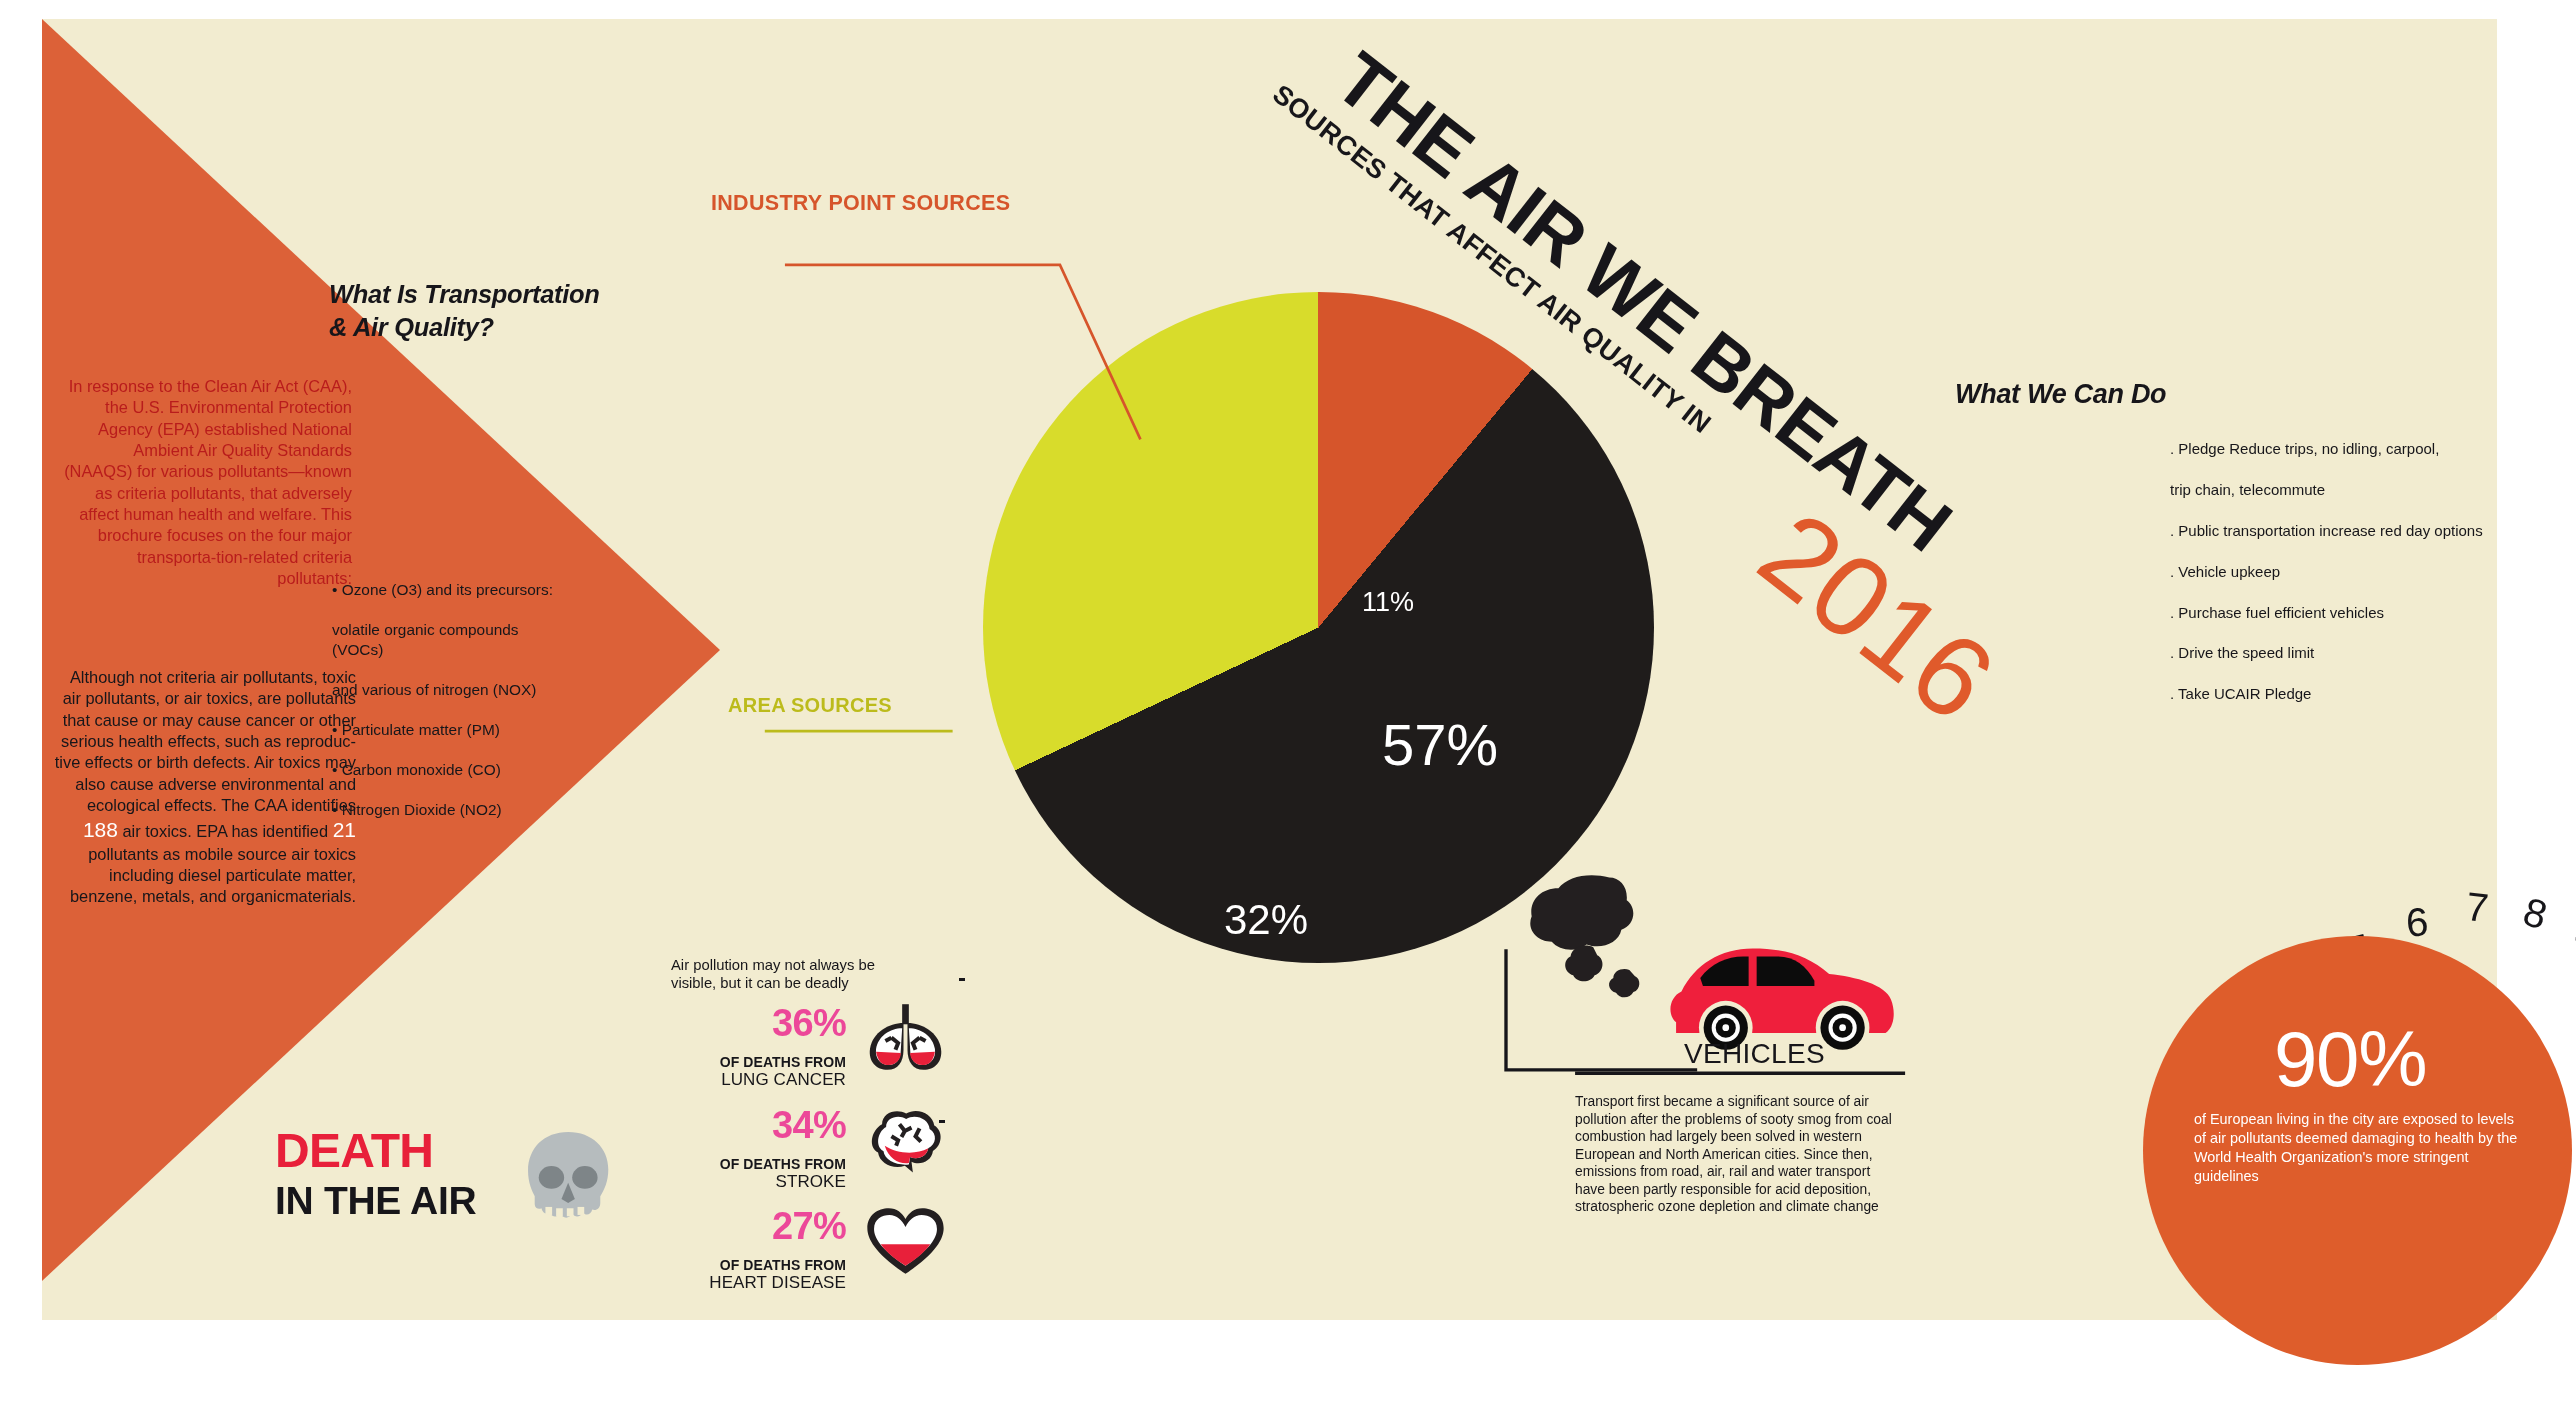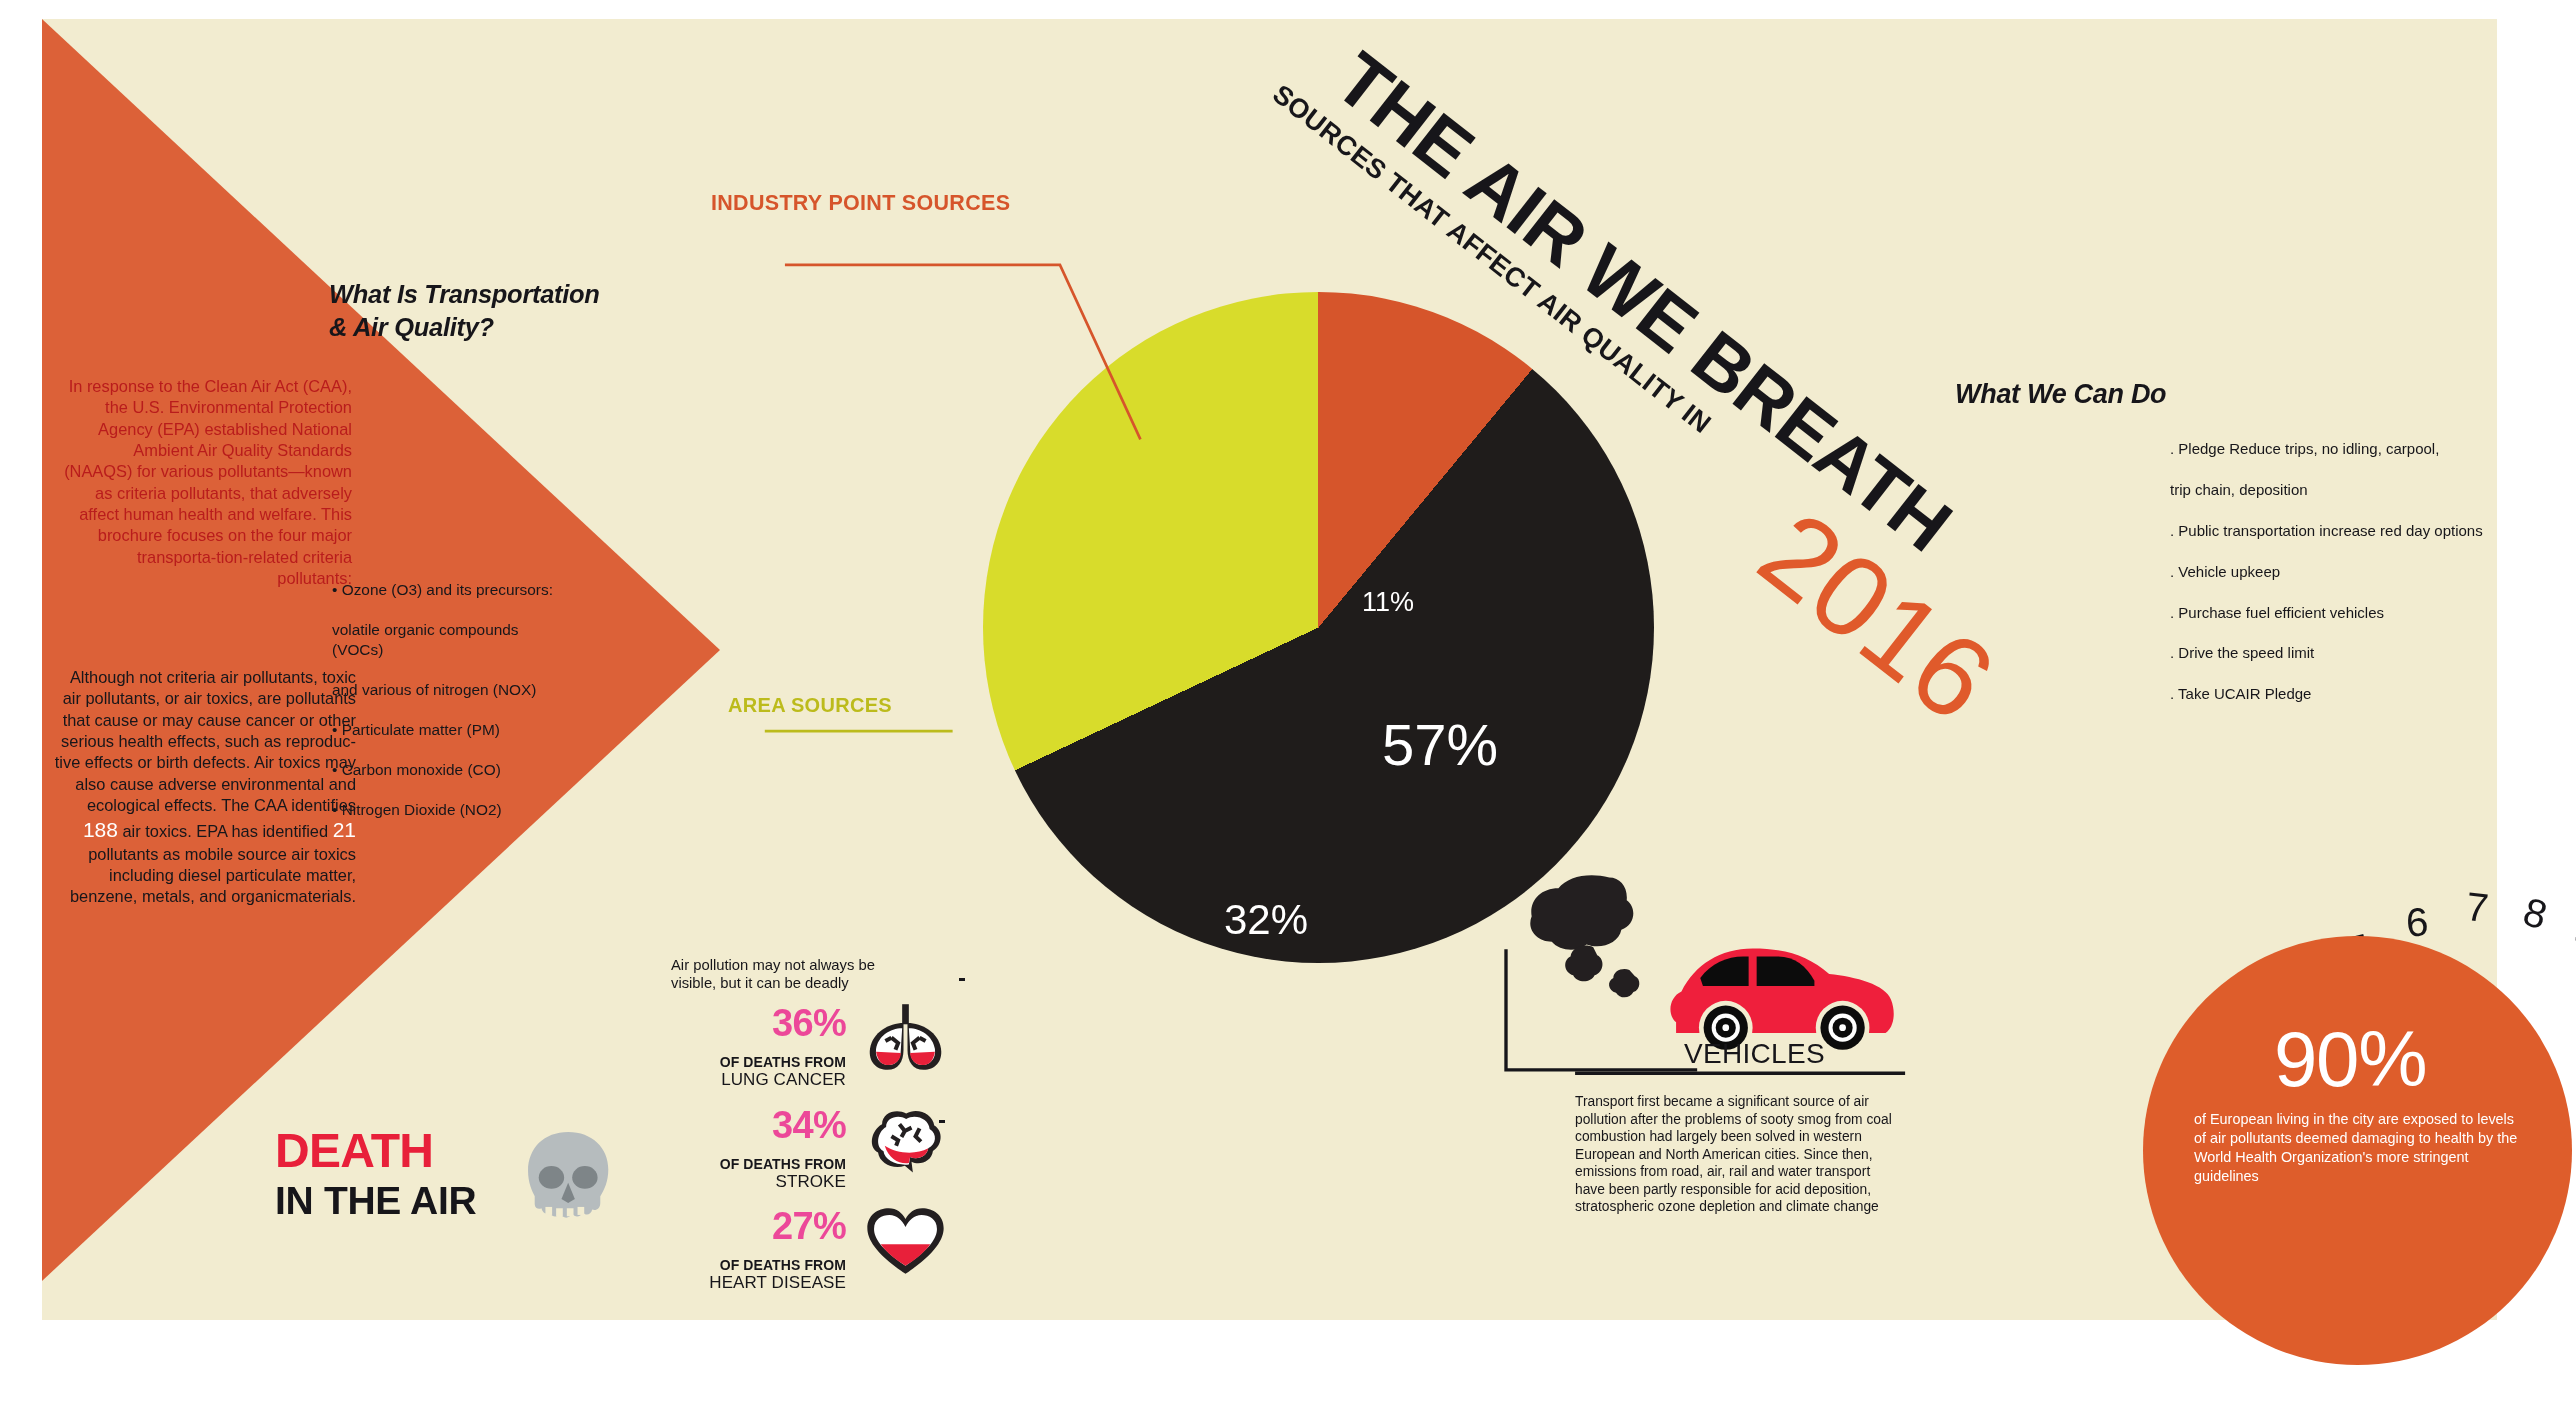--- a/index.html
+++ b/index.html
@@ -191,21 +191,21 @@
 
   <div class="titleblock">
     <div class="title-main">THE AIR WE BREATH</div>
     <div class="title-sub">SOURCES THAT AFFECT AIR QUALITY IN</div>
     <div class="title-year">2016</div>
   </div>
 
   <div class="txt wwcd-head">What We Can Do</div>
   <div class="txt wwcd-list">
     <div>. Pledge Reduce trips, no idling, carpool,</div>
-    <div>trip chain, deposition</div>
+    <div>trip chain, telecommute</div>
     <div>. Public transportation increase red day options</div>
     <div>. Vehicle upkeep</div>
     <div>. Purchase fuel efficient vehicles</div>
     <div>. Drive the speed limit</div>
     <div>. Take UCAIR Pledge</div>
   </div>
 
   <div class="txt deadly-intro">Air pollution may not always be visible, but it can be deadly</div>
 
   <div class="stat stat-1">

